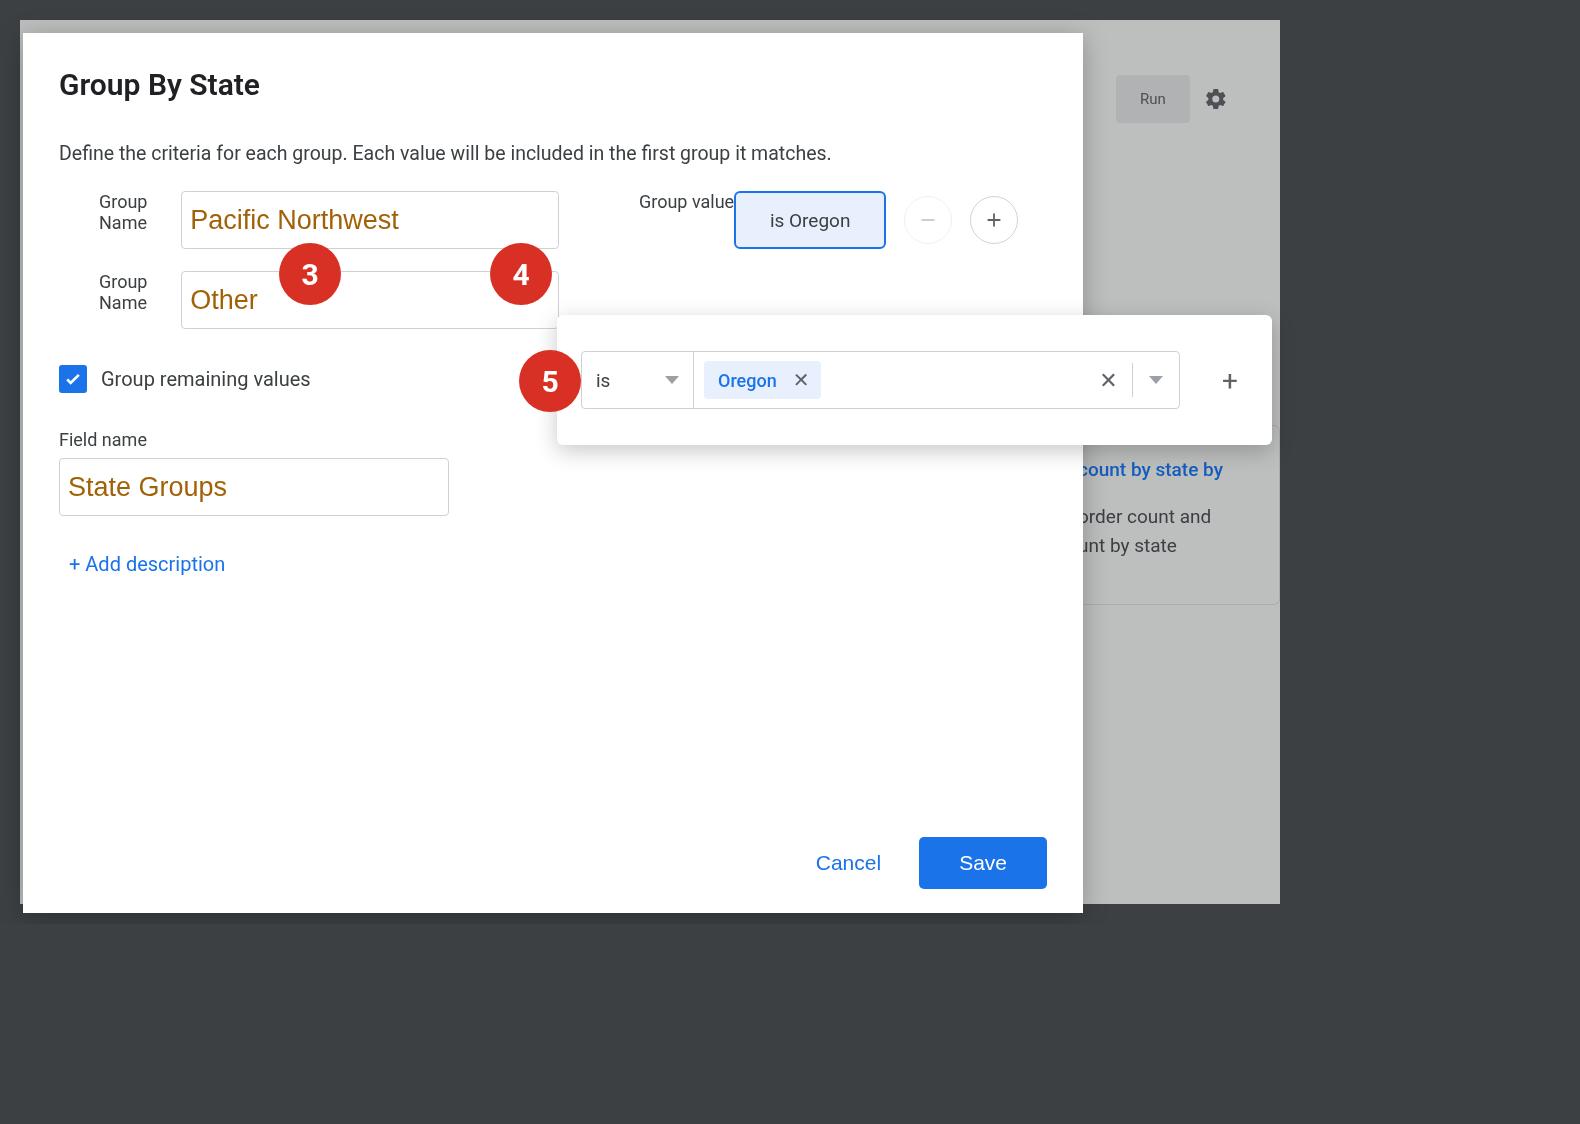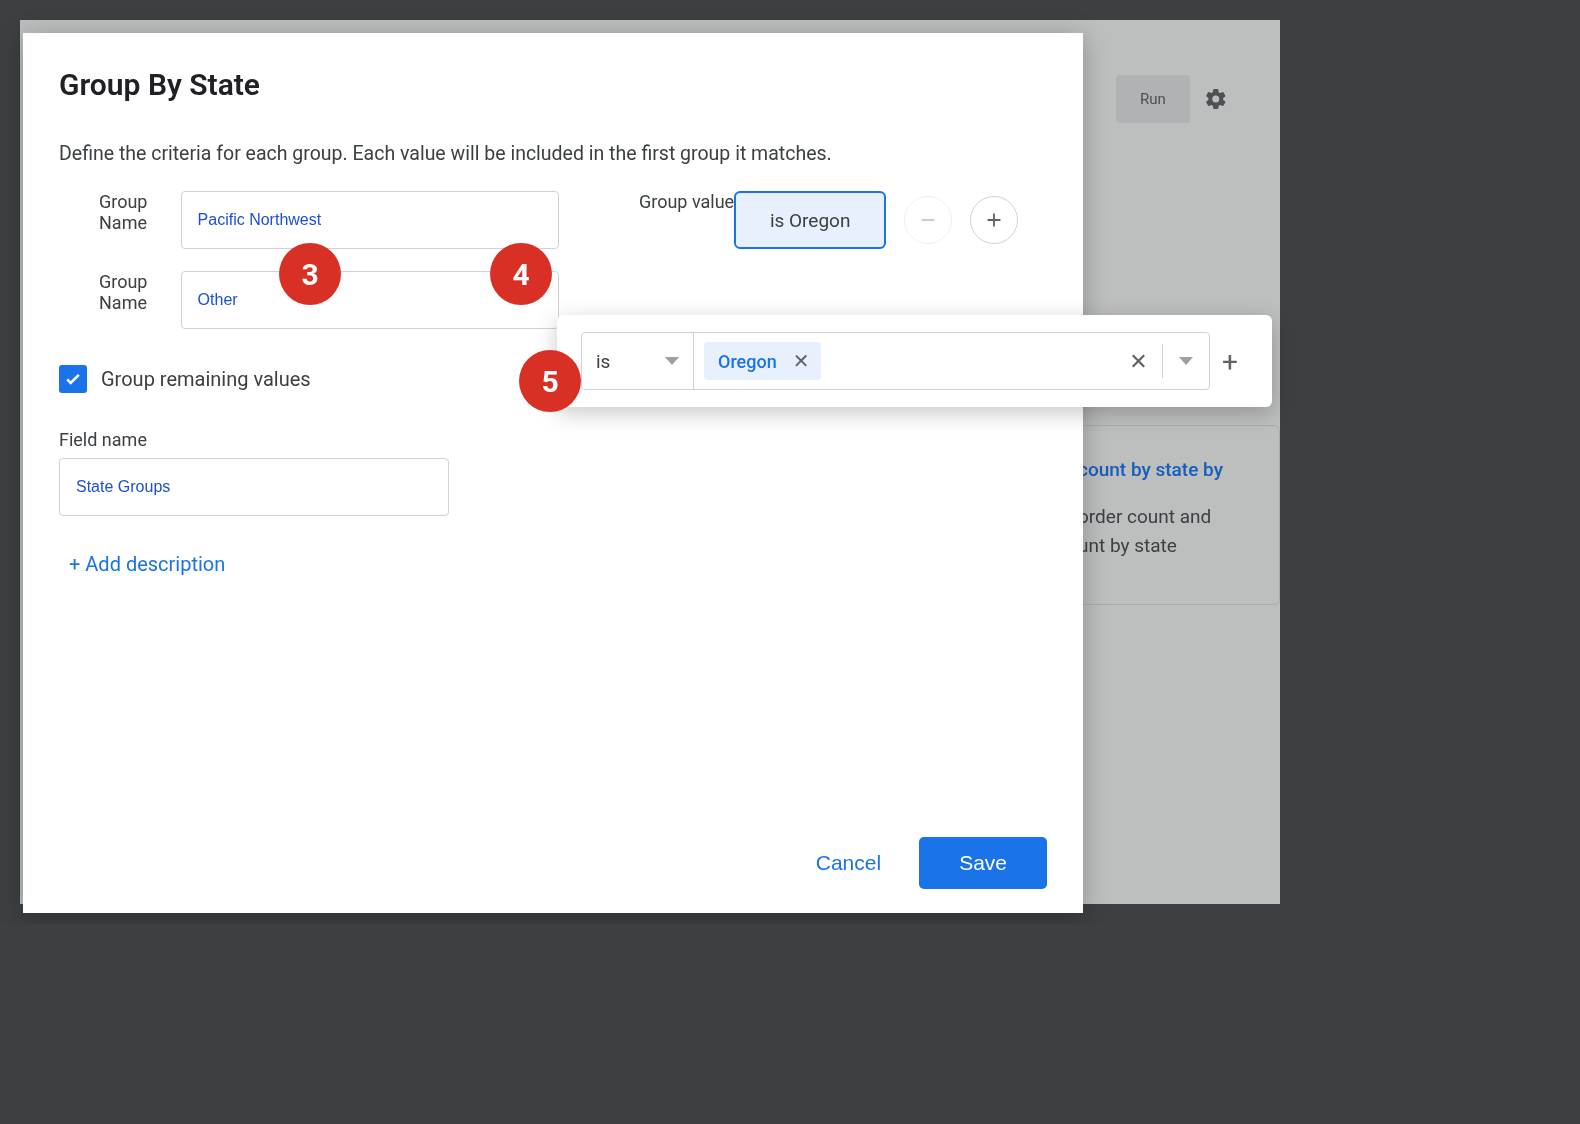--- a/index.html
+++ b/index.html
@@ -60,23 +60,23 @@
   .col-gvalue { flex: 1; }
   .field-label {
     font-size: 18px;
     color: #3c4043;
     margin-bottom: 6px;
   }
   .text-input {
     height: 58px;
     border: 1.5px solid #cfd1d4;
     border-radius: 4px;
-    font-size: 16px;
-    color: #1d4ed8;
-    padding: 0 16px;
+    font-size: 27px;
+    color: #a16207;
+    padding: 0 8px;
     background: #fff;
     width: 100%;
   }
   .group-value-row {
     display: flex;
     align-items: center;
     gap: 18px;
   }
   .chip-selected {
     height: 58px;
@@ -163,28 +163,28 @@
     padding: 14px 40px;
     cursor: pointer;
     font-weight: 500;
   }
   
   .popover {
     position: absolute;
     top: 315px;
     left: 557px;
     width: 715px;
-    height: 92px;
+    height: 130px;
     background: #fff;
     border-radius: 6px;
     box-shadow: 0 6px 22px rgba(0,0,0,0.22);
     display: flex;
     align-items: center;
     padding: 4px 24px;
-    gap: 2px;
+    gap: 32px;
   }
   .popover-inner {
     border: 1.5px solid #cfd1d4;
     border-radius: 4px;
     height: 58px;
     flex: 1;
     display: flex;
     align-items: stretch;
   }
   .dropdown-op {

